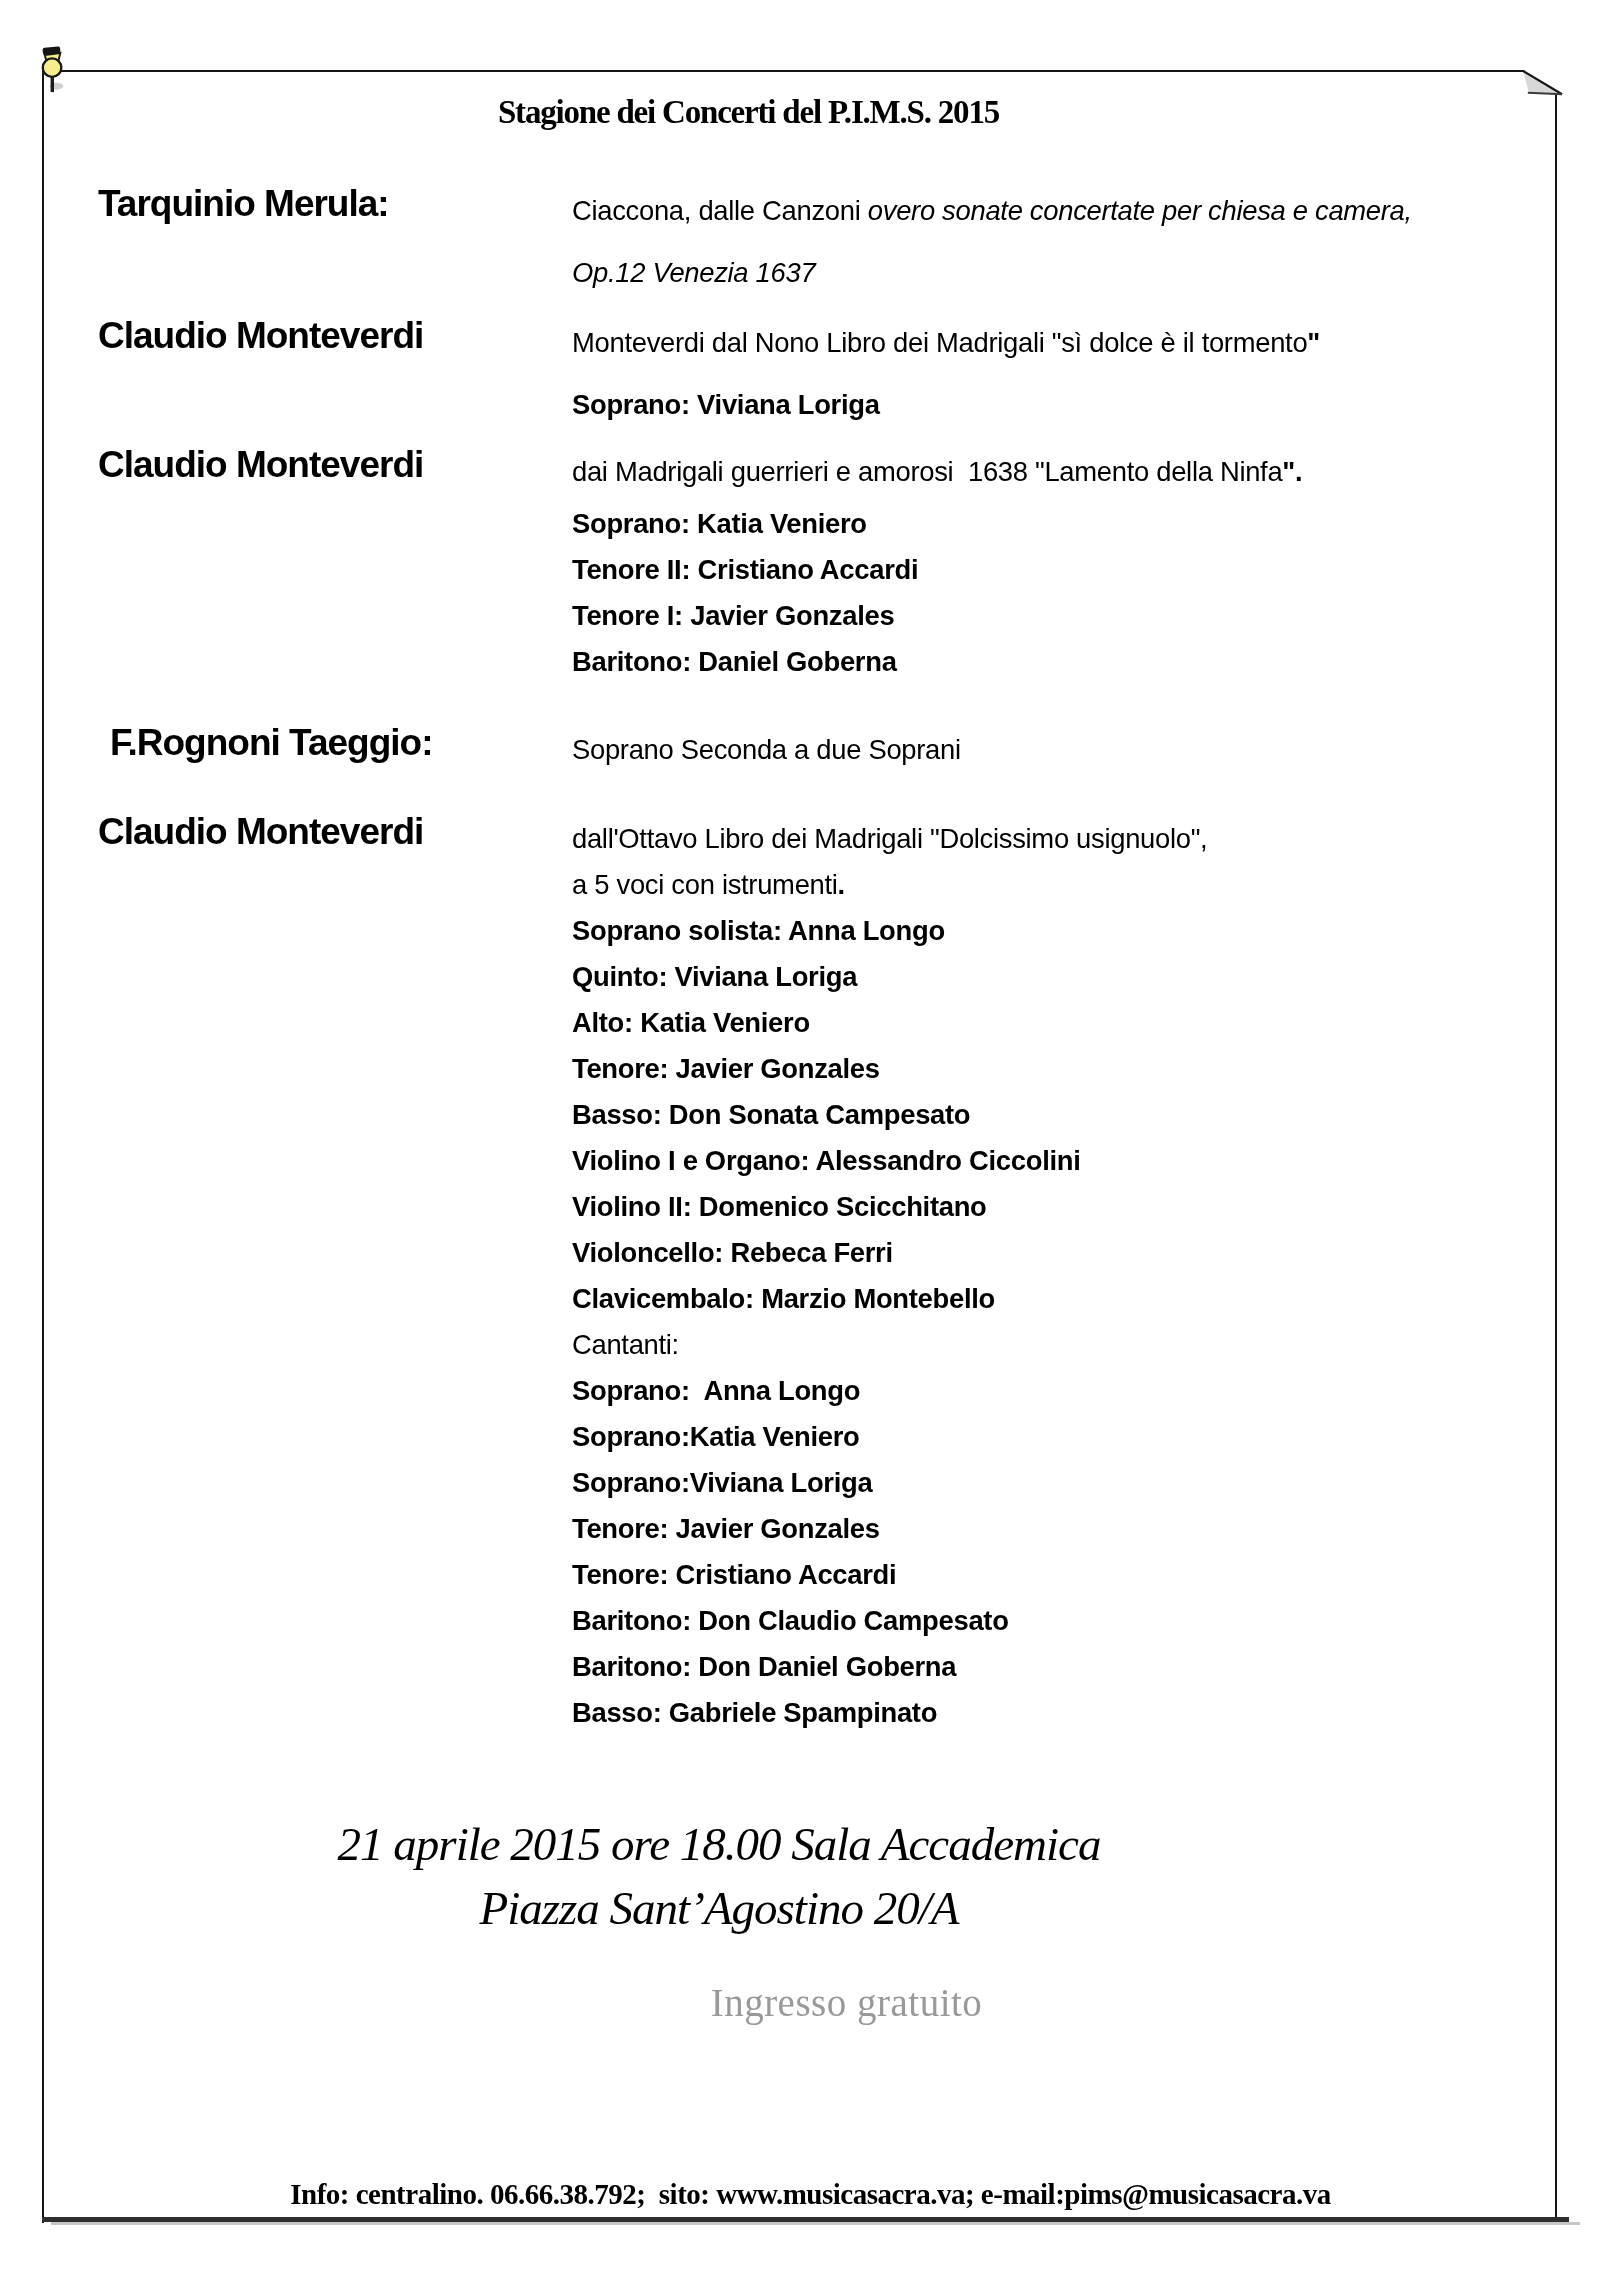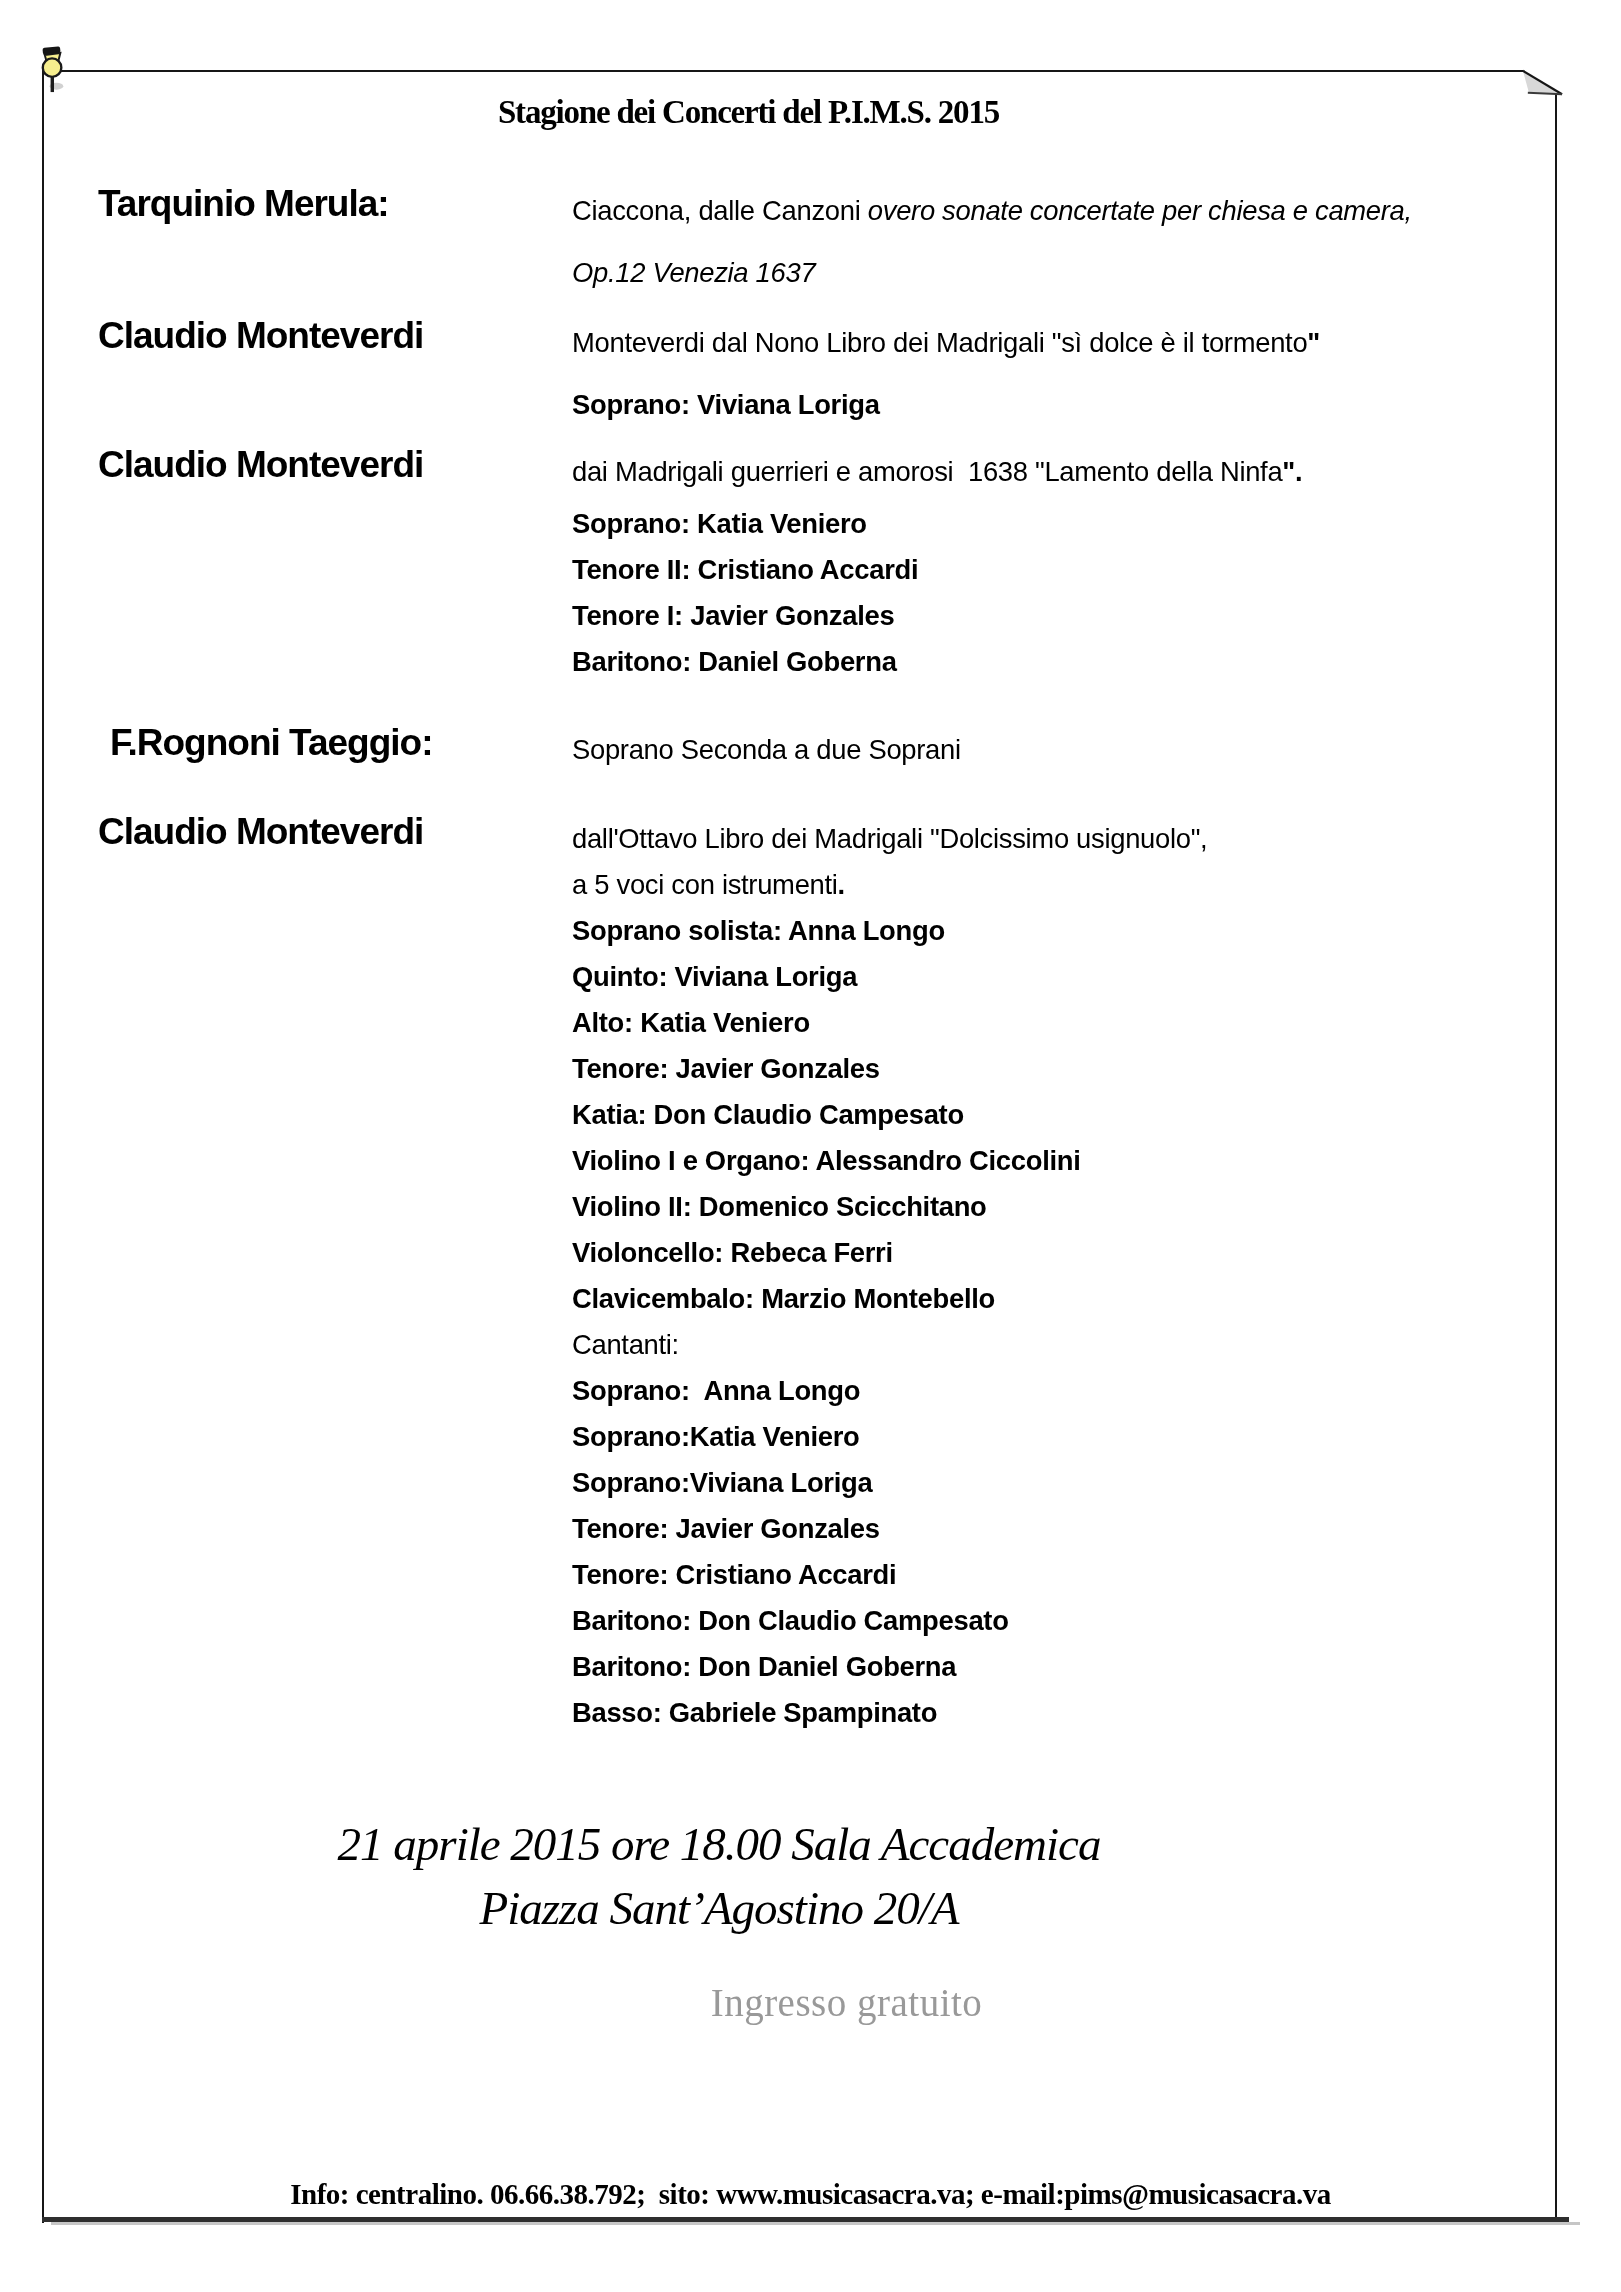--- a/index.html
+++ b/index.html
@@ -135,21 +135,21 @@
 
   <div class="row row5">
     <div class="composer">Claudio Monteverdi</div>
     <div class="content">
       <div class="rl pitch"><span>dall'Ottavo Libro dei Madrigali "Dolcissimo usignuolo",</span></div>
       <div class="rl pitch"><span>a 5 voci con istrumenti</span><b>.</b></div>
       <div class="rl pitch"><b>Soprano solista: Anna Longo</b></div>
       <div class="rl pitch"><b>Quinto: Viviana Loriga</b></div>
       <div class="rl pitch"><b>Alto: Katia Veniero</b></div>
       <div class="rl pitch"><b>Tenore: Javier Gonzales</b></div>
-      <div class="rl pitch"><b>Katia: Don Claudio Campesato</b></div>
+      <div class="rl pitch"><b>Basso: Don Sonata Campesato</b></div>
       <div class="rl pitch"><b>Violino I e Organo: Alessandro Ciccolini</b></div>
       <div class="rl pitch"><b>Violino II: Domenico Scicchitano</b></div>
       <div class="rl pitch"><b>Violoncello: Rebeca Ferri</b></div>
       <div class="rl pitch"><b>Clavicembalo: Marzio Montebello</b></div>
       <div class="rl pitch"><span>Cantanti:</span></div>
       <div class="rl pitch"><b>Soprano:  Anna Longo</b></div>
       <div class="rl pitch"><b>Soprano:Katia Veniero</b></div>
       <div class="rl pitch"><b>Soprano:Viviana Loriga</b></div>
       <div class="rl pitch"><b>Tenore: Javier Gonzales</b></div>
       <div class="rl pitch"><b>Tenore: Cristiano Accardi</b></div>

